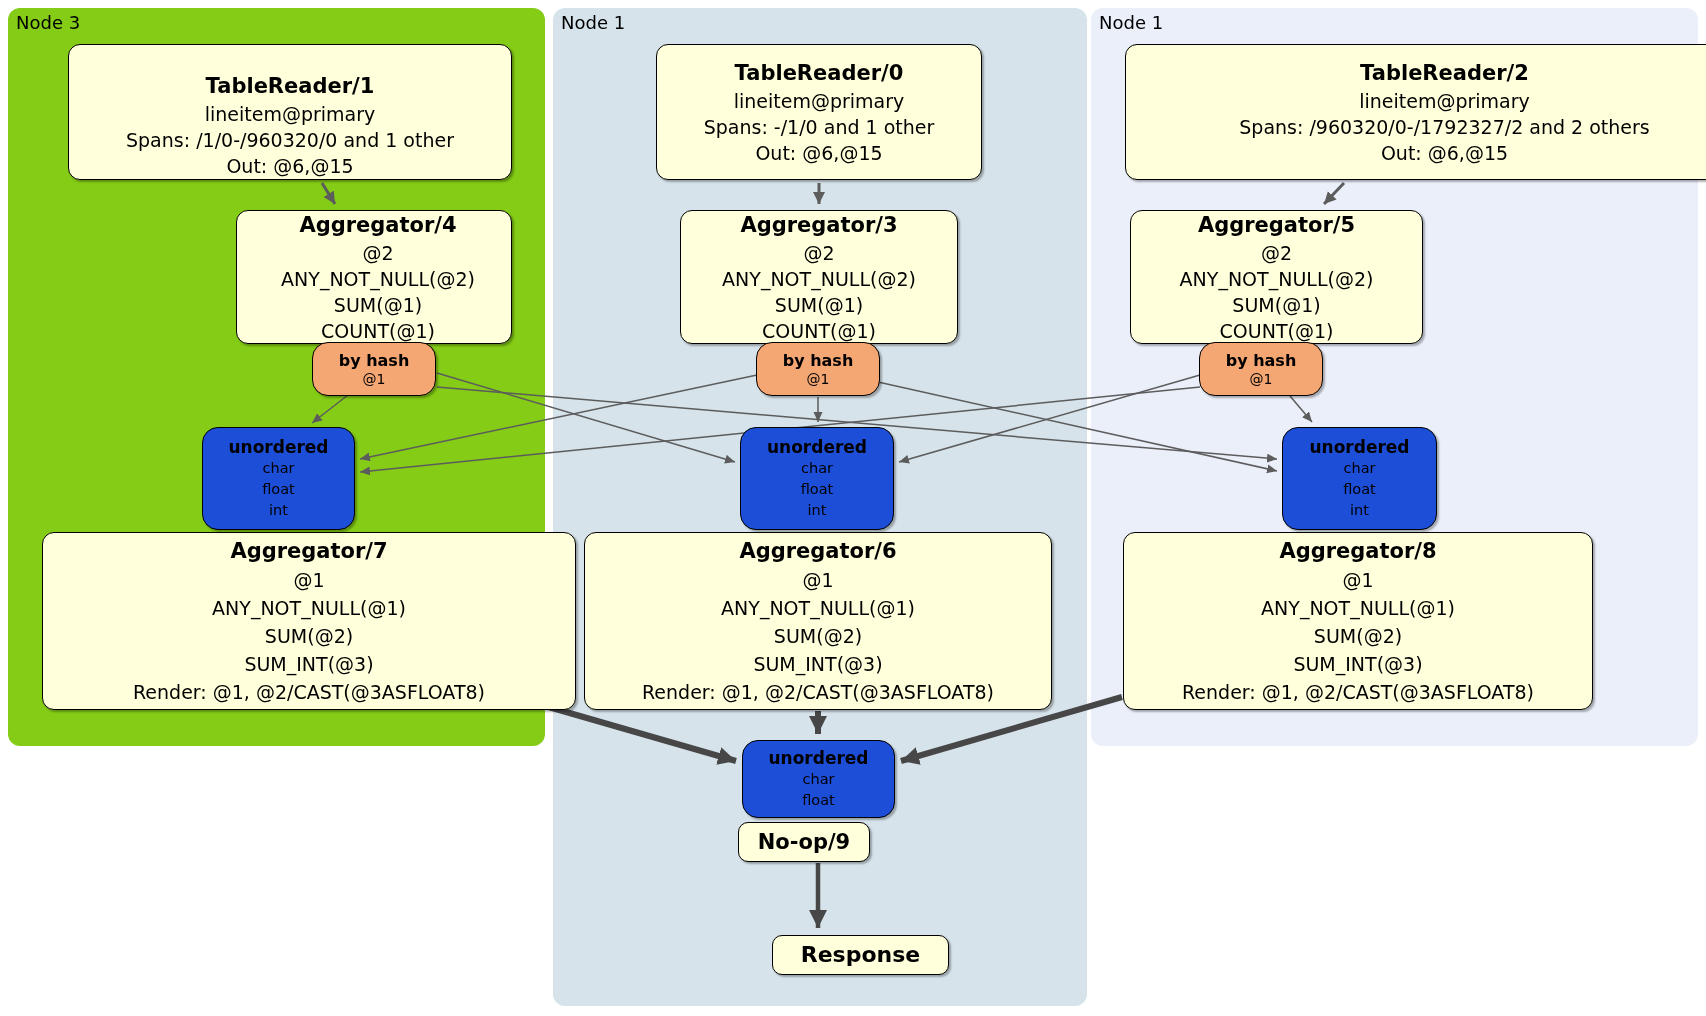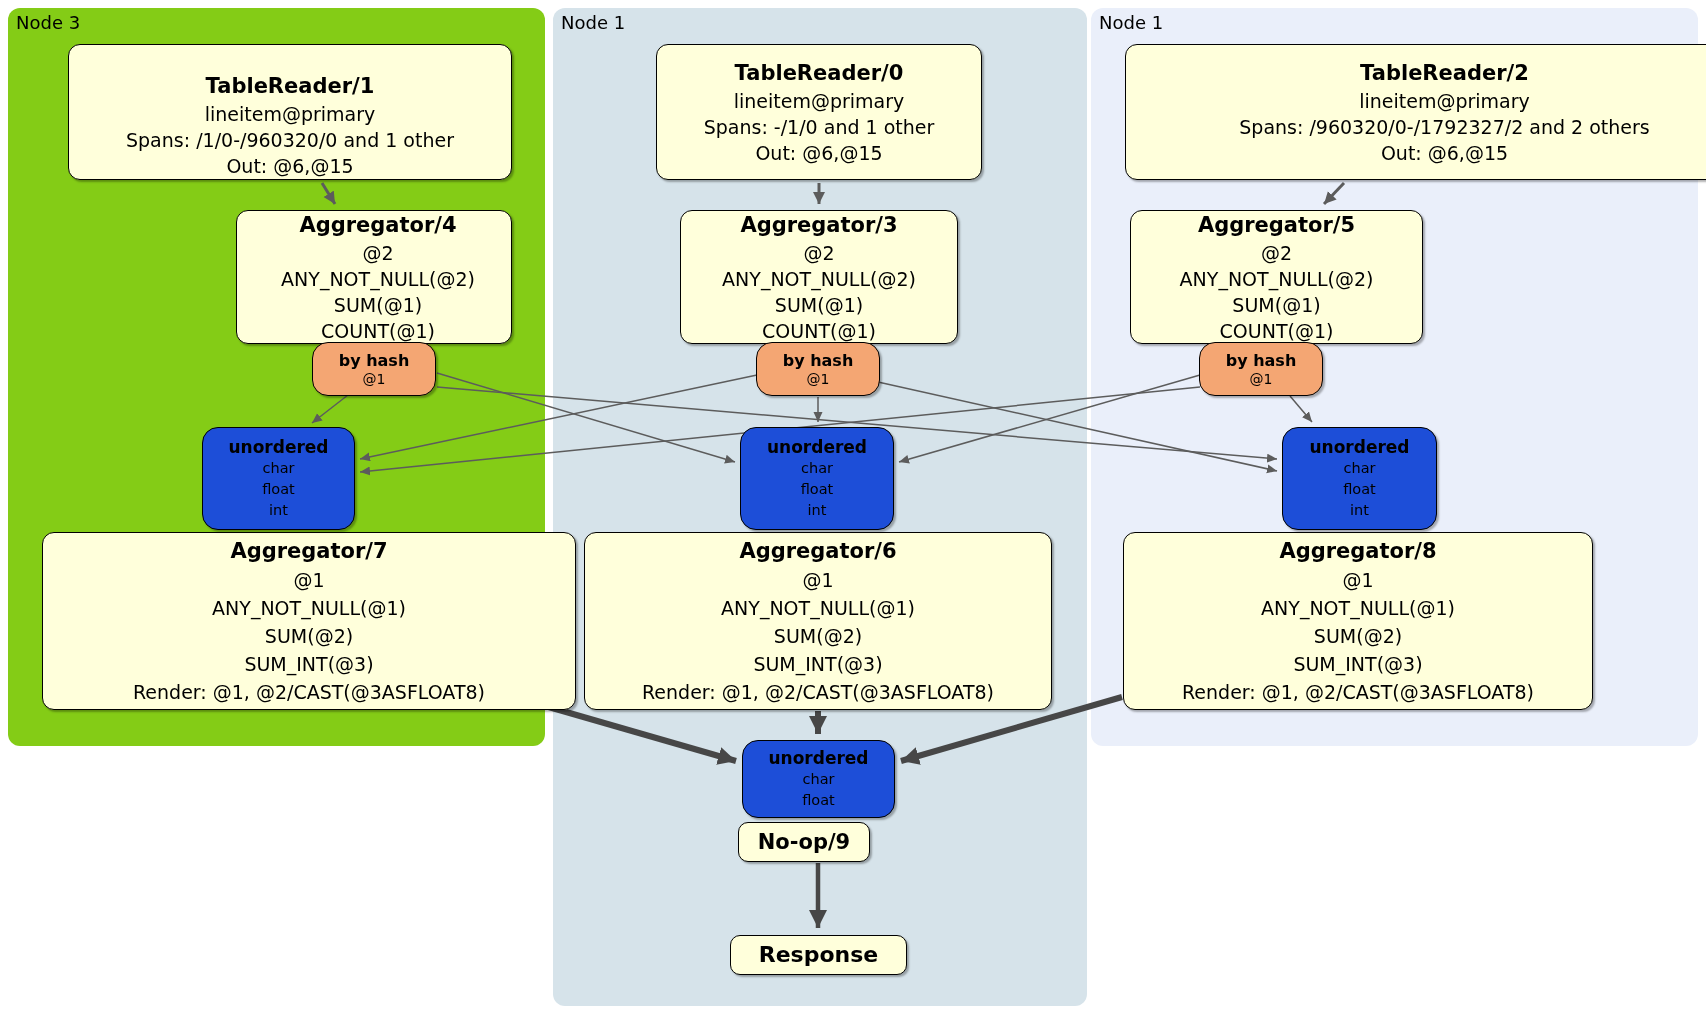--- a/index.html
+++ b/index.html
@@ -175,17 +175,17 @@
   </div>
 
   <div class="nbox sync" style="left:742px;top:740px;width:153px;height:78px;">
     <div class="bt">unordered</div>
     <div class="bl">char</div>
     <div class="bl">float</div>
   </div>
   <div class="nbox proc label-only z2" style="left:738px;top:822px;width:132px;height:40px;border-radius:10px;">
     <div class="bt">No-op/9</div>
   </div>
-  <div class="nbox proc label-only resp z2" style="left:730px;top:935px;width:177px;height:40px;border-radius:10px;align-items:center;">
+  <div class="nbox proc label-only resp z2" style="left:772px;top:935px;width:177px;height:40px;border-radius:10px;align-items:center;">
     <div class="bt">Response</div>
   </div>
 
 </div>
 
 </body></html>

